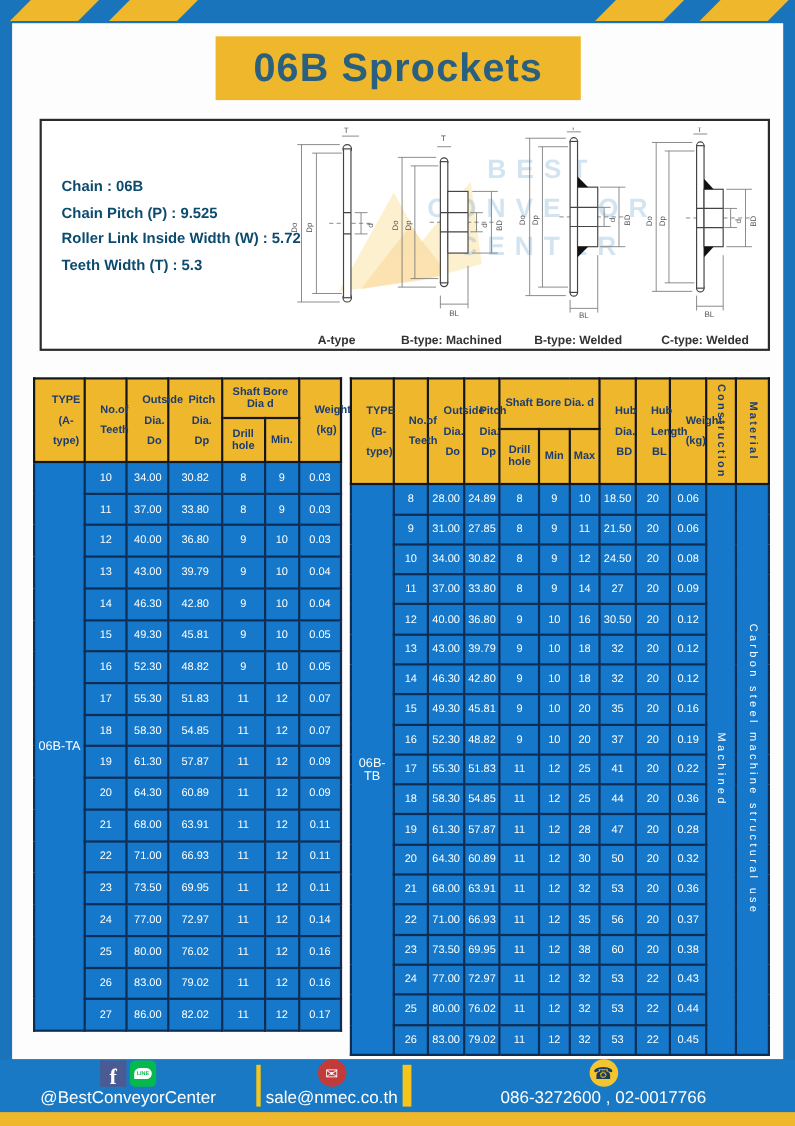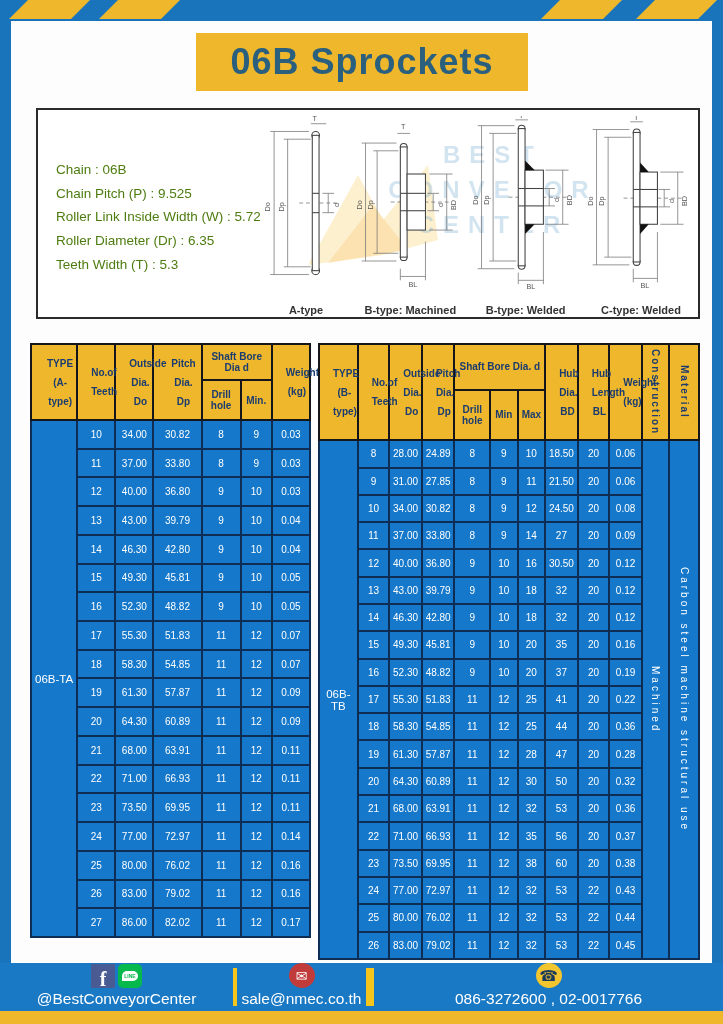--- a/index.html
+++ b/index.html
@@ -32,21 +32,21 @@
   .watermark {
     position:absolute; left:255px; top:28px; width:400px; text-align:center;
     z-index:0; pointer-events:none;
   }
   .watermark span {
     display:block; font-size:24px; font-weight:700; letter-spacing:9px;
     color:rgba(110,165,210,0.30); line-height:1.45;
   }
   .wm-bird { position:absolute; left:250px; top:35px; z-index:0; opacity:0.55; }
   .spec-block { position:absolute; left:18px; top:48px; z-index:1; }
-  .spec-block div { font-size:13.5px; font-weight:400; color:#4d7c0f; line-height:1.75; }
+  .spec-block div { font-size:13.5px; font-weight:700; color:#0c4a6e; line-height:1.75; }
   .diagram-row {
     position:absolute; left:225px; top:6px; width:432px; height:200px;
     display:flex; justify-content:space-between; z-index:1;
   }
   .diagram { display:flex; flex-direction:column; align-items:center; }
   .diagram svg { display:block; }
   .diagram .dlabel { font-size:11px; color:#333; font-weight:700; margin-top:14px; }
   .dim-line { stroke:#777; stroke-width:0.8; }
   .part-line { stroke:#444; stroke-width:1.1; fill:none; }
   .part-fill { fill:#fff; stroke:#444; stroke-width:1.1; }
@@ -119,21 +119,20 @@
     <div class="watermark">
       <span>BEST</span>
       <span>CONVEYOR</span>
       <span>CENTER</span>
     </div>
 
     <div class="spec-block">
       <div>Chain  : 06B</div>
       <div>Chain Pitch (P)  :  9.525</div>
       <div>Roller Link Inside Width (W)  :  5.72</div>
-      <div>Roller Diameter (Dr)  : 6.35</div>
       <div>Teeth Width (T)  :  5.3</div>
     </div>
 
     <div class="diagram-row">
 
       <div class="diagram">
         <svg width="86" height="180" viewBox="0 0 86 180">
           <g class="dim-line" fill="none" stroke="#777">
             <line x1="10" y1="16" x2="10" y2="164"></line>
               <line x1="6" y1="16" x2="46" y2="16"></line>

